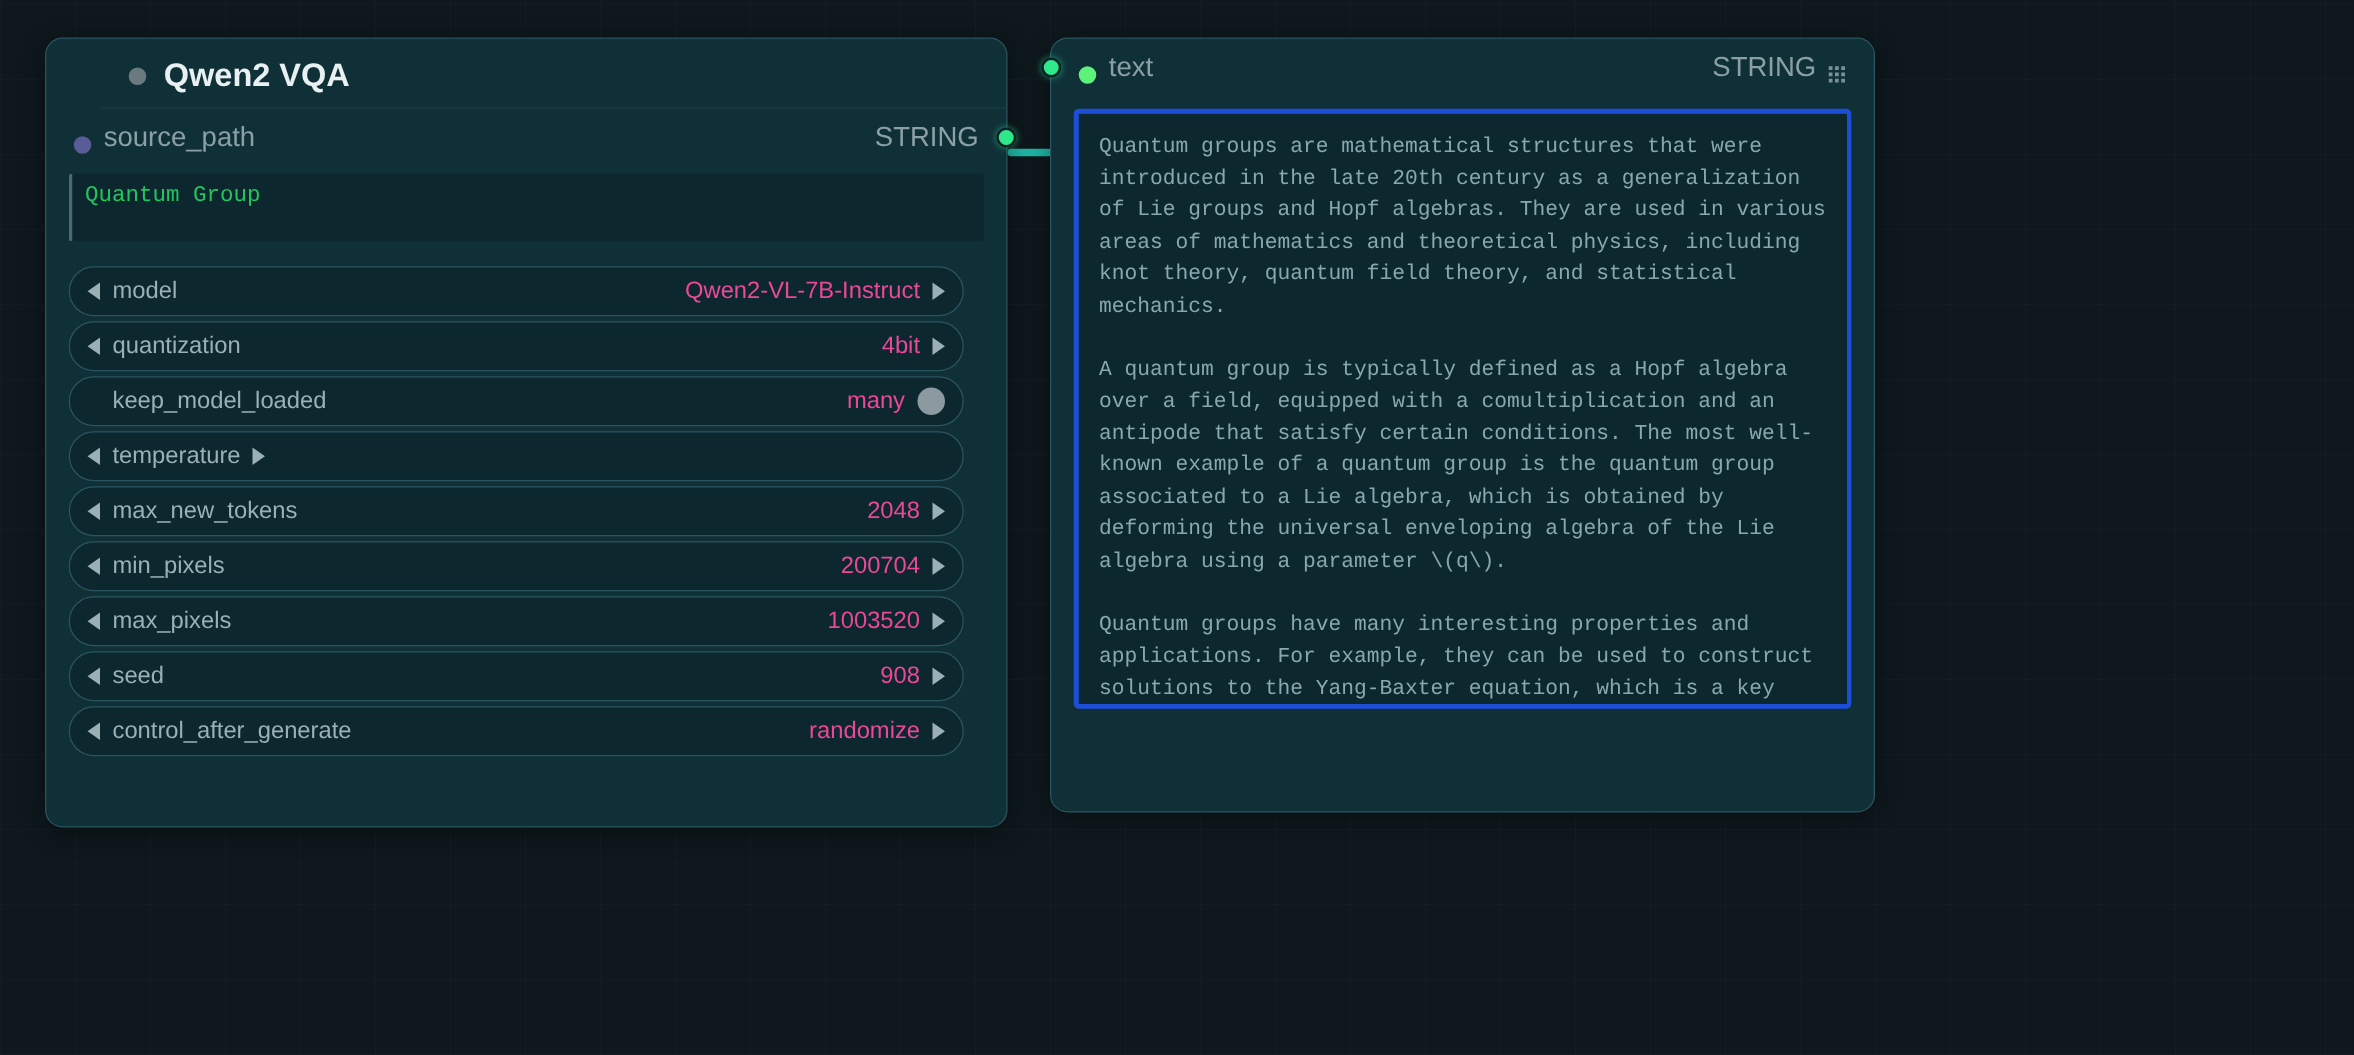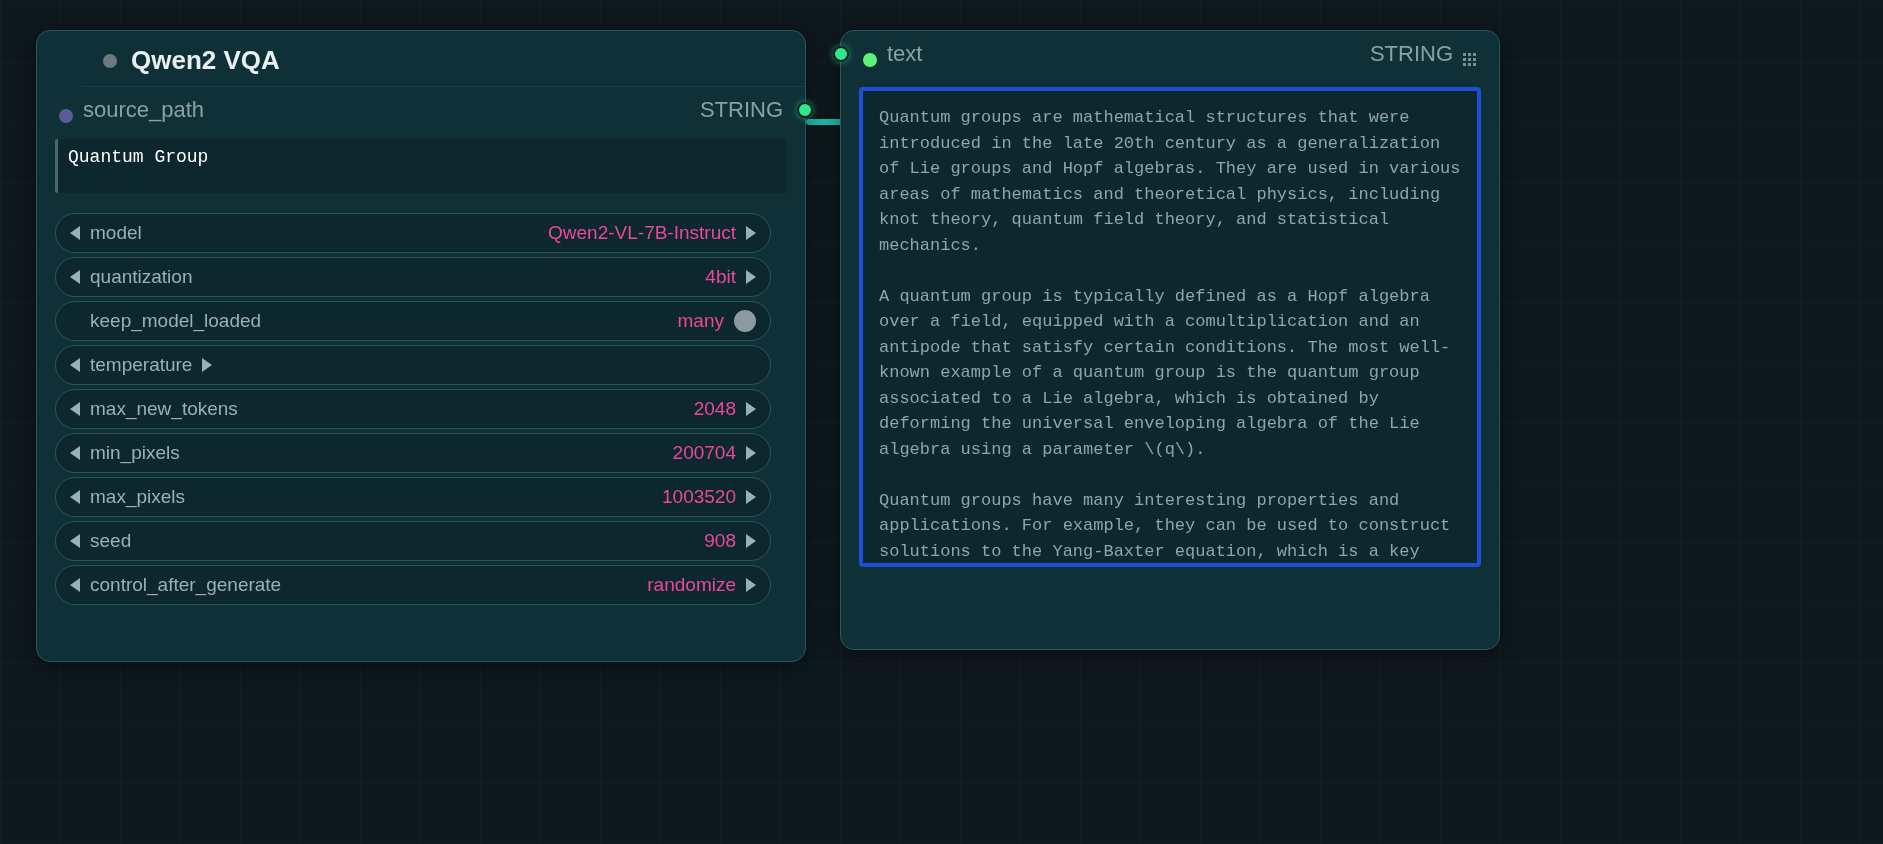--- a/index.html
+++ b/index.html
@@ -82,21 +82,21 @@
   }
   .textbox {
     margin: 6px 18px 12px 18px;
     background: #0c272e;
     border: none;
     border-left: 3px solid #4a6a72;
     border-radius: 2px;
     padding: 8px 10px;
     font-family: "Courier New", monospace;
     font-size: 18px;
-    color: #ffffff;
+    color: #22c55e;
     min-height: 54px;
   }
   .widget {
     margin: 4px 18px;
     background: #0c272e;
     border: 1px solid #2a5560;
     border-radius: 22px;
     height: 40px;
     display: flex;
     align-items: center;

